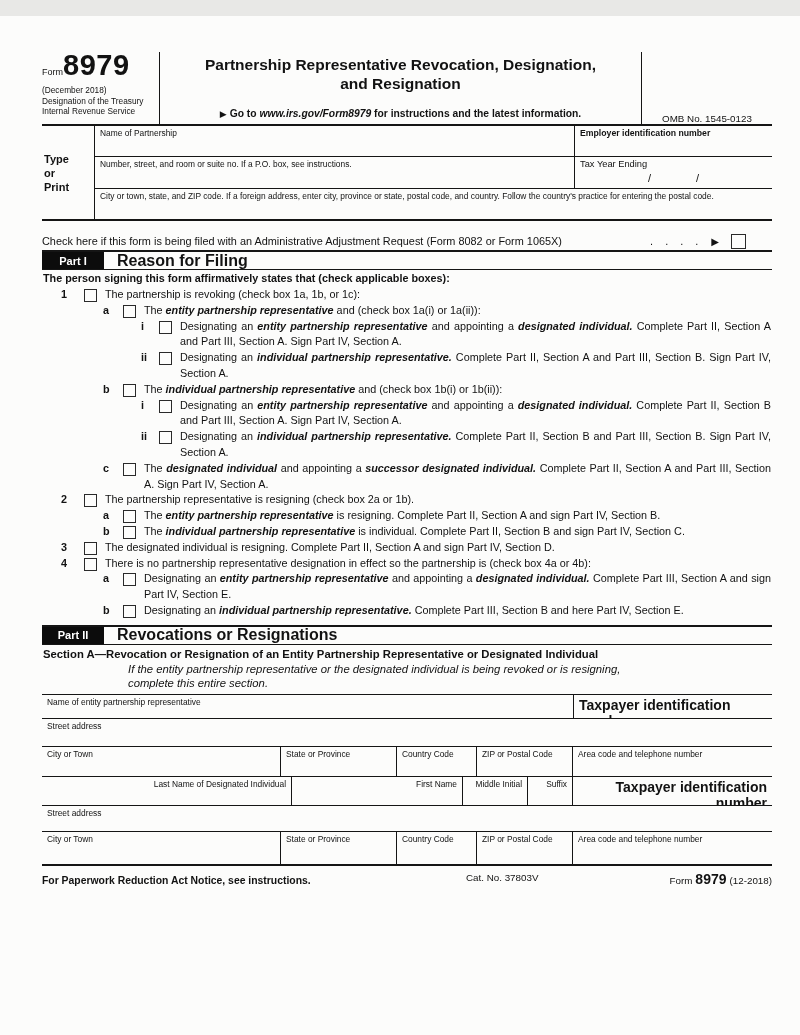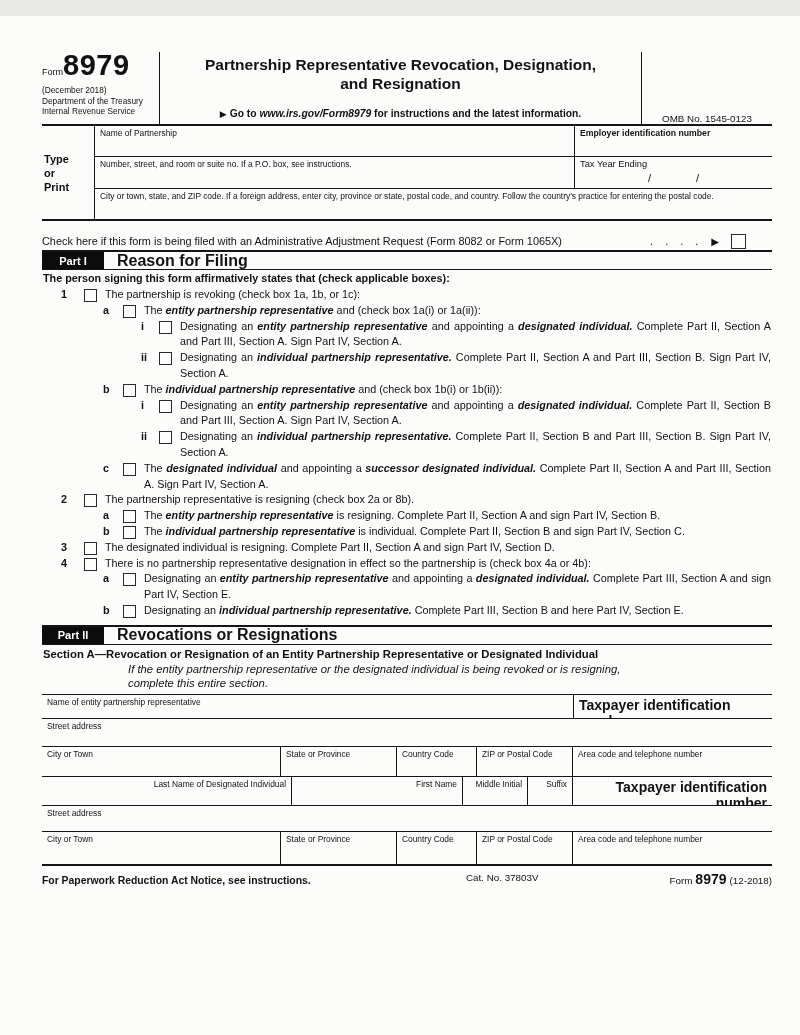--- a/index.html
+++ b/index.html
@@ -82,21 +82,21 @@
 <body>
 
 <div class="page">
 
   <header class="hdr">
     <div class="hdr-left">
       <div class="formline">
         <span class="form-word">Form</span><span class="form-num">8979</span>
       </div>
       <div class="rev">(December 2018)</div>
-      <div class="agency">Department of the Treasury</div>
+      <div class="agency">Designation of the Treasury</div>
       <div class="agency">Internal Revenue Service</div>
     </div>
     <div class="hdr-center">
       <div class="title">
         <div>Partnership Representative Revocation, Designation,</div>
         <div>and Resignation</div>
       </div>
       <div class="goto">
         <span class="arrow">▶</span><span>Go to </span><span class="url">www.irs.gov/Form8979</span><span> for instructions and the latest information.</span>
       </div>
@@ -190,21 +190,21 @@
 
     <div class="it ind-2">
       <span class="it-num">c</span>
       <span class="cb"></span>
       <span class="it-txt"><span>The </span><span class="bi">designated individual</span><span> and appointing a </span><span class="bi">successor designated individual.</span><span> Complete Part II, Section A and Part III, Section A. Sign Part IV, Section A.</span></span>
     </div>
 
     <div class="it ind-1">
       <span class="it-num">2</span>
       <span class="cb"></span>
-      <span class="it-txt"><span>The partnership representative is resigning (check box 2a or 8b).</span></span>
+      <span class="it-txt"><span>The partnership representative is resigning (check box 2a or 1b).</span></span>
     </div>
 
     <div class="it ind-2">
       <span class="it-num">a</span>
       <span class="cb"></span>
       <span class="it-txt"><span>The </span><span class="bi">entity partnership representative</span><span> is resigning. Complete Part II, Section A and sign Part IV, Section B.</span></span>
     </div>
 
     <div class="it ind-2">
       <span class="it-num">b</span>

